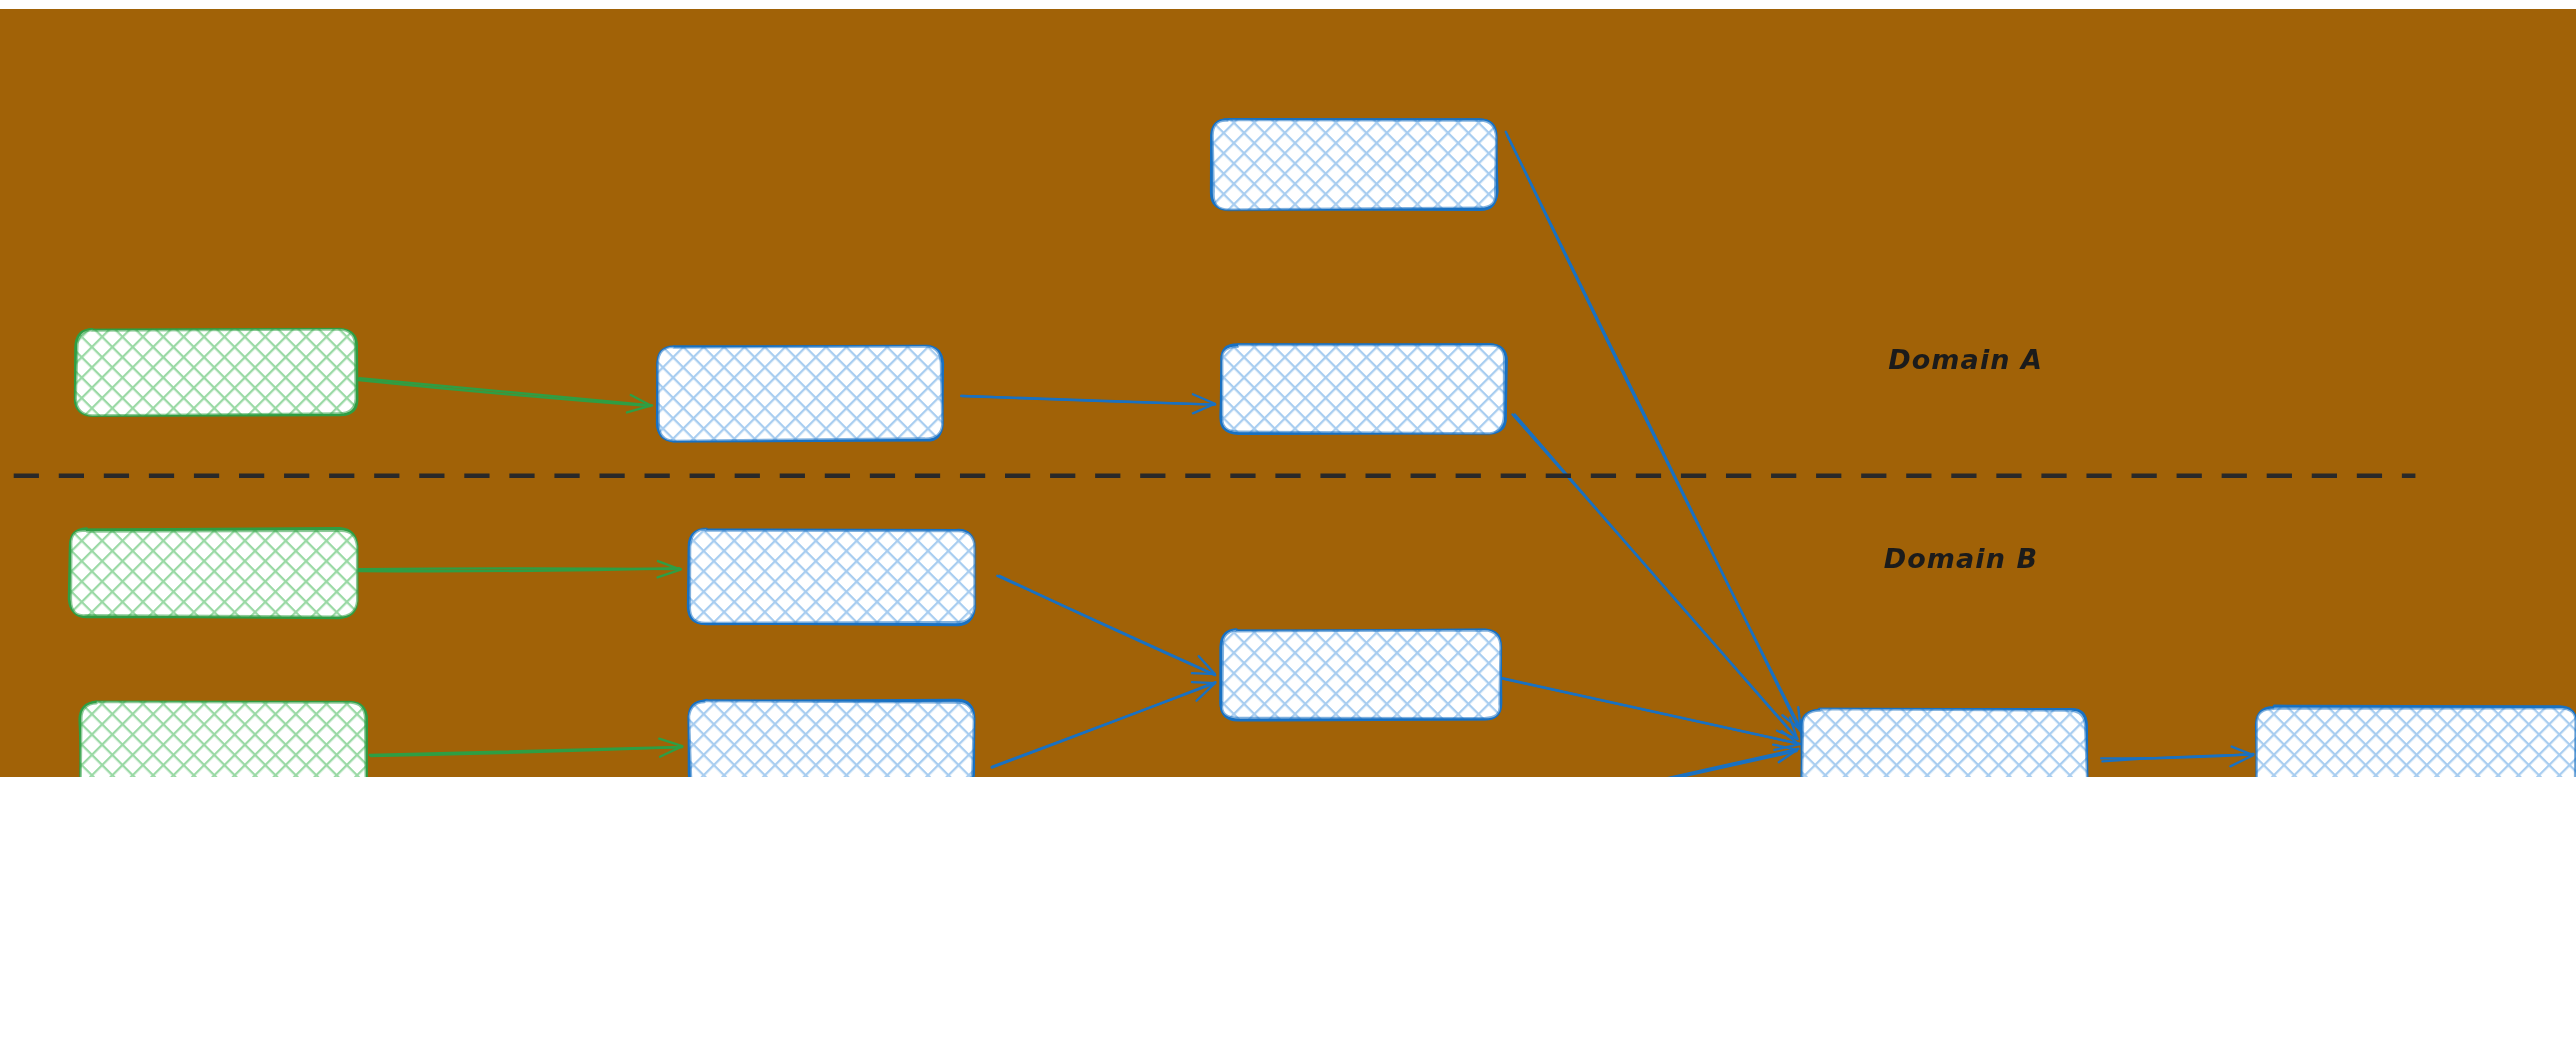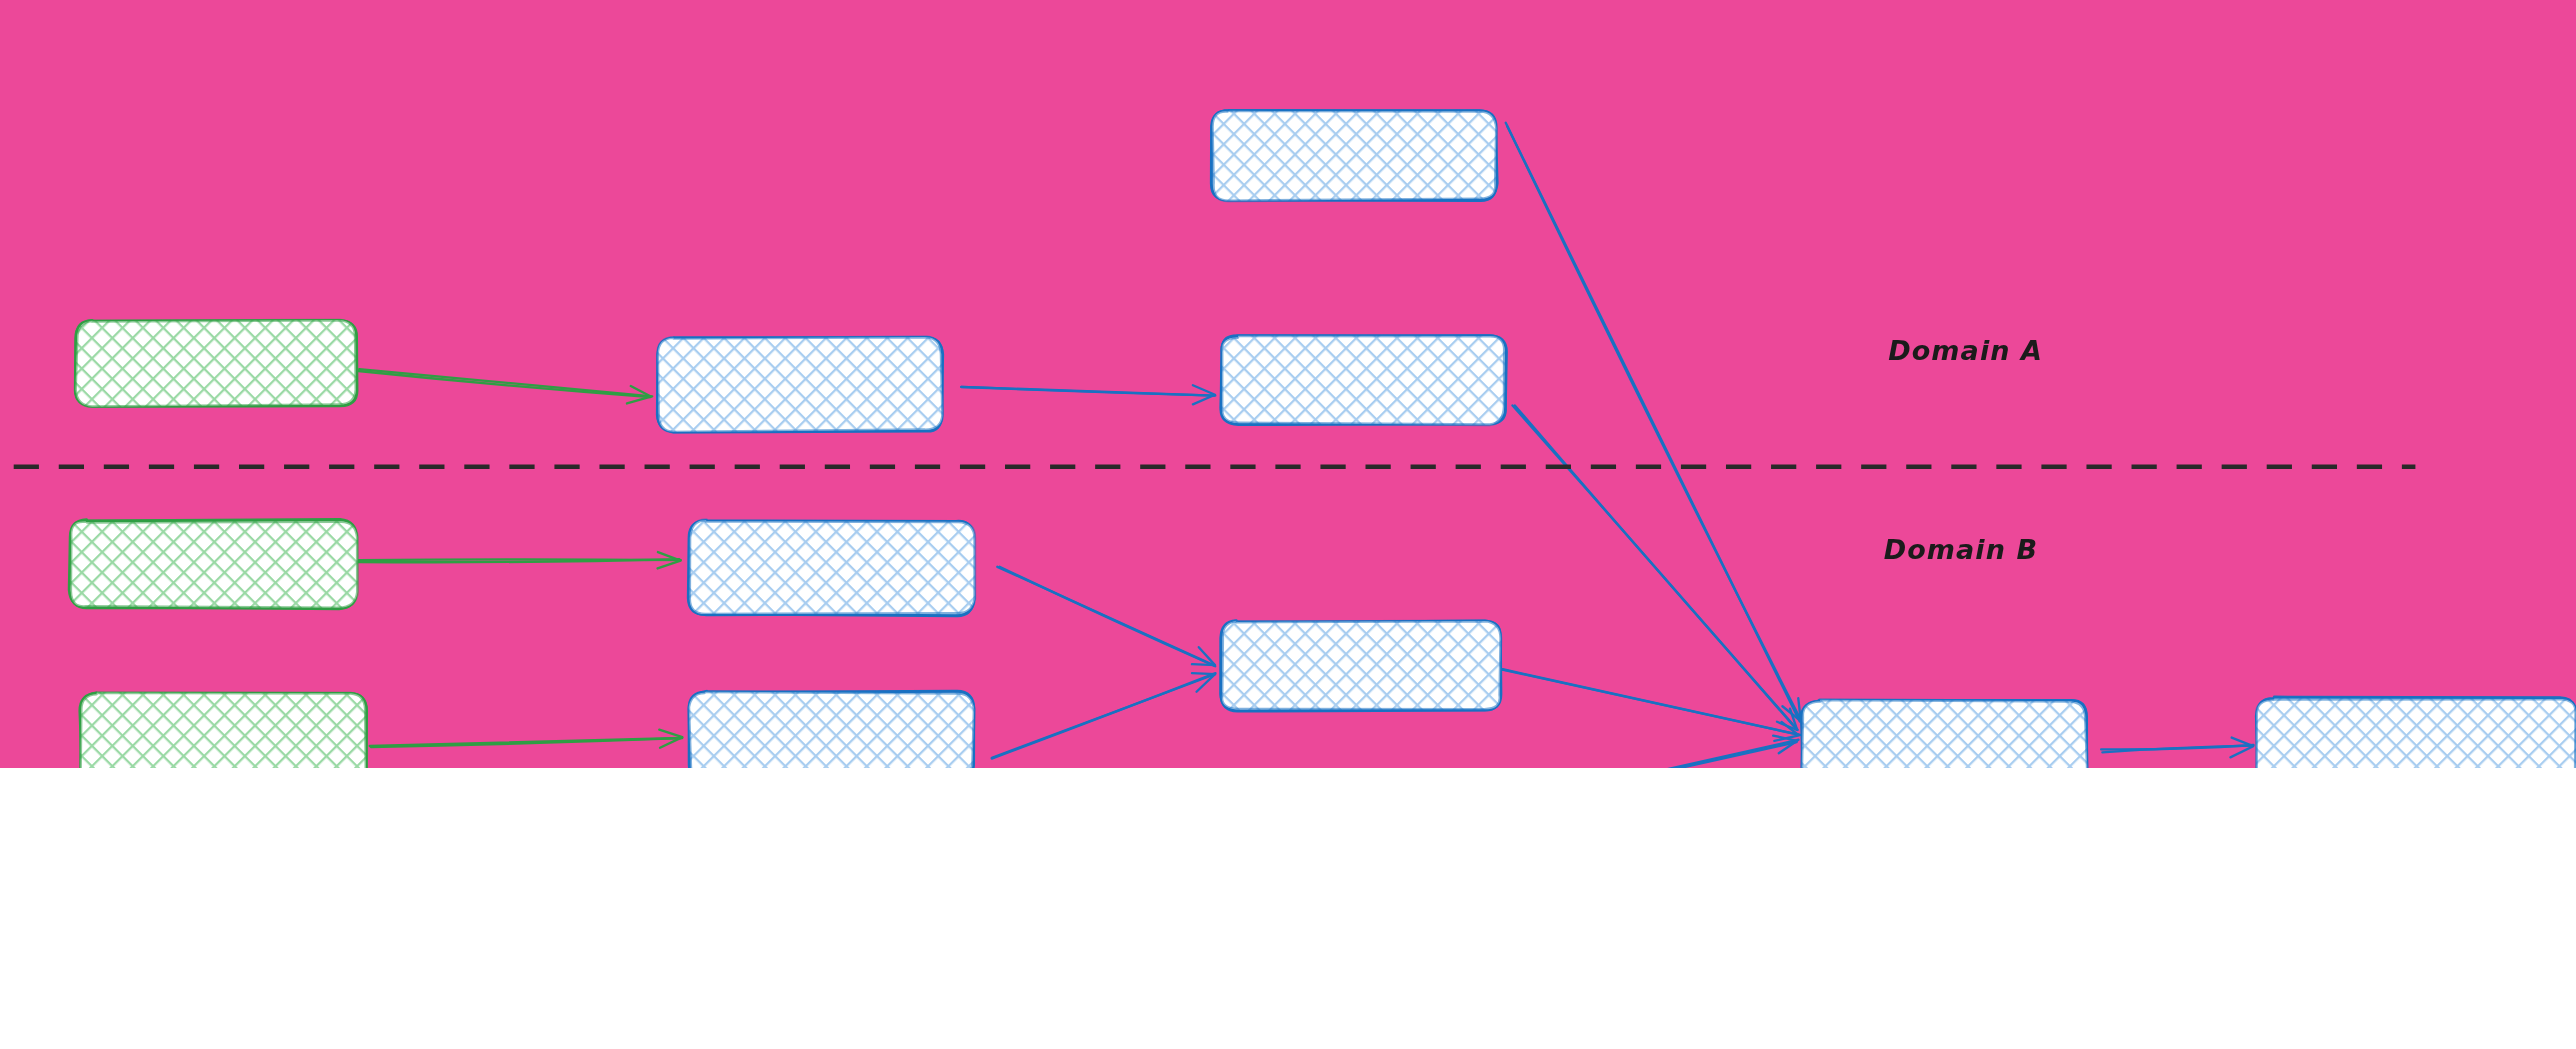--- a/index.html
+++ b/index.html
@@ -8,22 +8,23 @@
     padding: 0;
     background: #ffffff;
   }
   body {
     font-family: "DejaVu Sans", sans-serif;
   }
   #canvas-wrap {
     position: relative;
     width: 2576px;
     height: 768px;
-    background: #ec4899;
+    background: #a16207;
     overflow: hidden;
+    margin-top: 9px;
   }
   #diagram-svg {
     position: absolute;
     top: 0;
     left: 0;
     width: 2576px;
     height: 1049px;
     display: block;
   }
   .node-rect {

